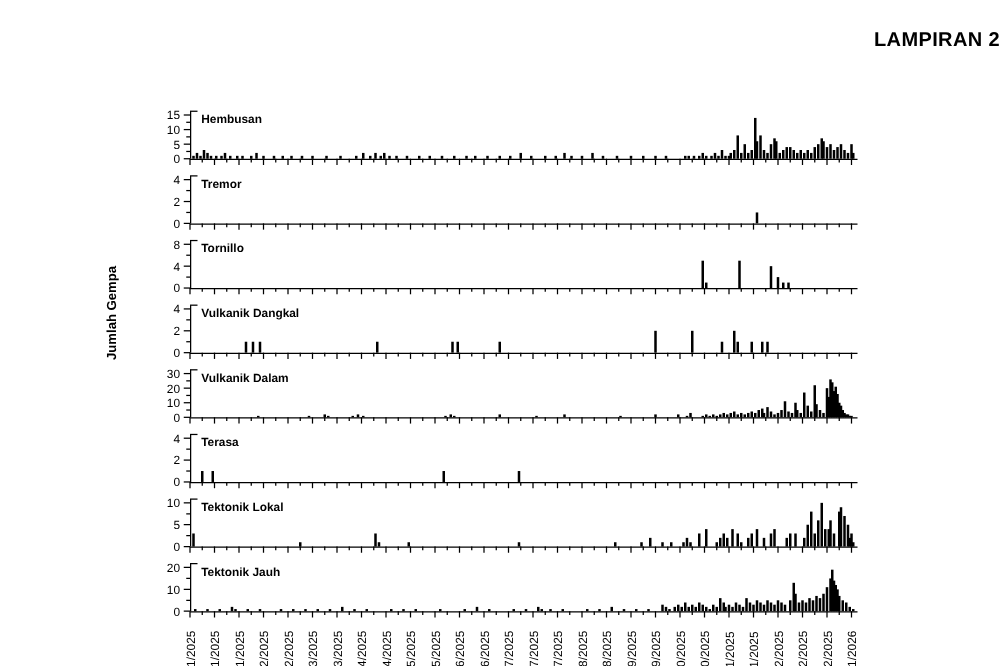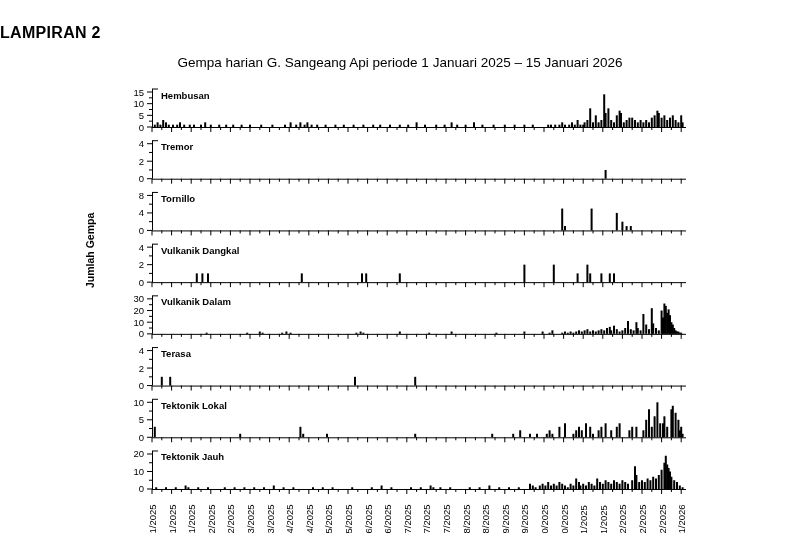--- a/index.html
+++ b/index.html
@@ -1,41 +1,40 @@
 <!DOCTYPE html>
 <html><head>
 <meta charset="utf-8">
 <style>
   html,body{margin:0;padding:0;background:#ffffff;}
   .page{
     position:relative;width:800px;height:533px;overflow:hidden;
     background:#ffffff;font-family:"Liberation Sans",sans-serif;color:#000;
   }
   .title{
-    position:absolute;top:24px;left:0;width:800px;text-align:left;
+    position:absolute;top:24px;left:0;width:800px;text-align:right;
     font-size:16px;font-weight:bold;letter-spacing:0.3px;
   }
   .subtitle{
     position:absolute;top:55px;left:0;width:800px;text-align:center;
     font-size:13.5px;
   }
   .ylabel{
     position:absolute;left:84px;top:288px;width:0;height:0;
     font-size:10.5px;font-weight:bold;white-space:nowrap;
     transform:rotate(-90deg) translate(-50%,0);transform-origin:0 0;
   }
   svg{position:absolute;top:0;left:0;}
   svg text{font-family:"Liberation Sans",sans-serif;fill:#000;}
 </style>
 </head>
 <body>
 
 <div class="page">
   <div class="title">LAMPIRAN 2</div>
-  <div class="subtitle">Gempa harian G. Sangeang Api periode 1 Januari 2025 – 15 Januari 2026</div>
   <div class="ylabel">Jumlah Gempa</div>
   <svg id="chart" width="800" height="533" viewBox="0 0 800 533">
       <g>
         <line x1="152" y1="127.5" x2="686" y2="127.5" stroke="#000000" stroke-width="1"></line>
         <line x1="152.5" y1="127" x2="152.5" y2="89" stroke="#000000" stroke-width="1"></line>
         <line x1="152" y1="89" x2="158" y2="89" stroke="#000000" stroke-width="1"></line>
         <g>
           <line x1="147" y1="127" x2="152" y2="127" stroke="#000000" stroke-width="1"></line>
           <text x="144" y="130.5" font-size="9.5" text-anchor="end">0</text>
           <line x1="147" y1="115.33333333333333" x2="152" y2="115.33333333333333" stroke="#000000" stroke-width="1"></line>

